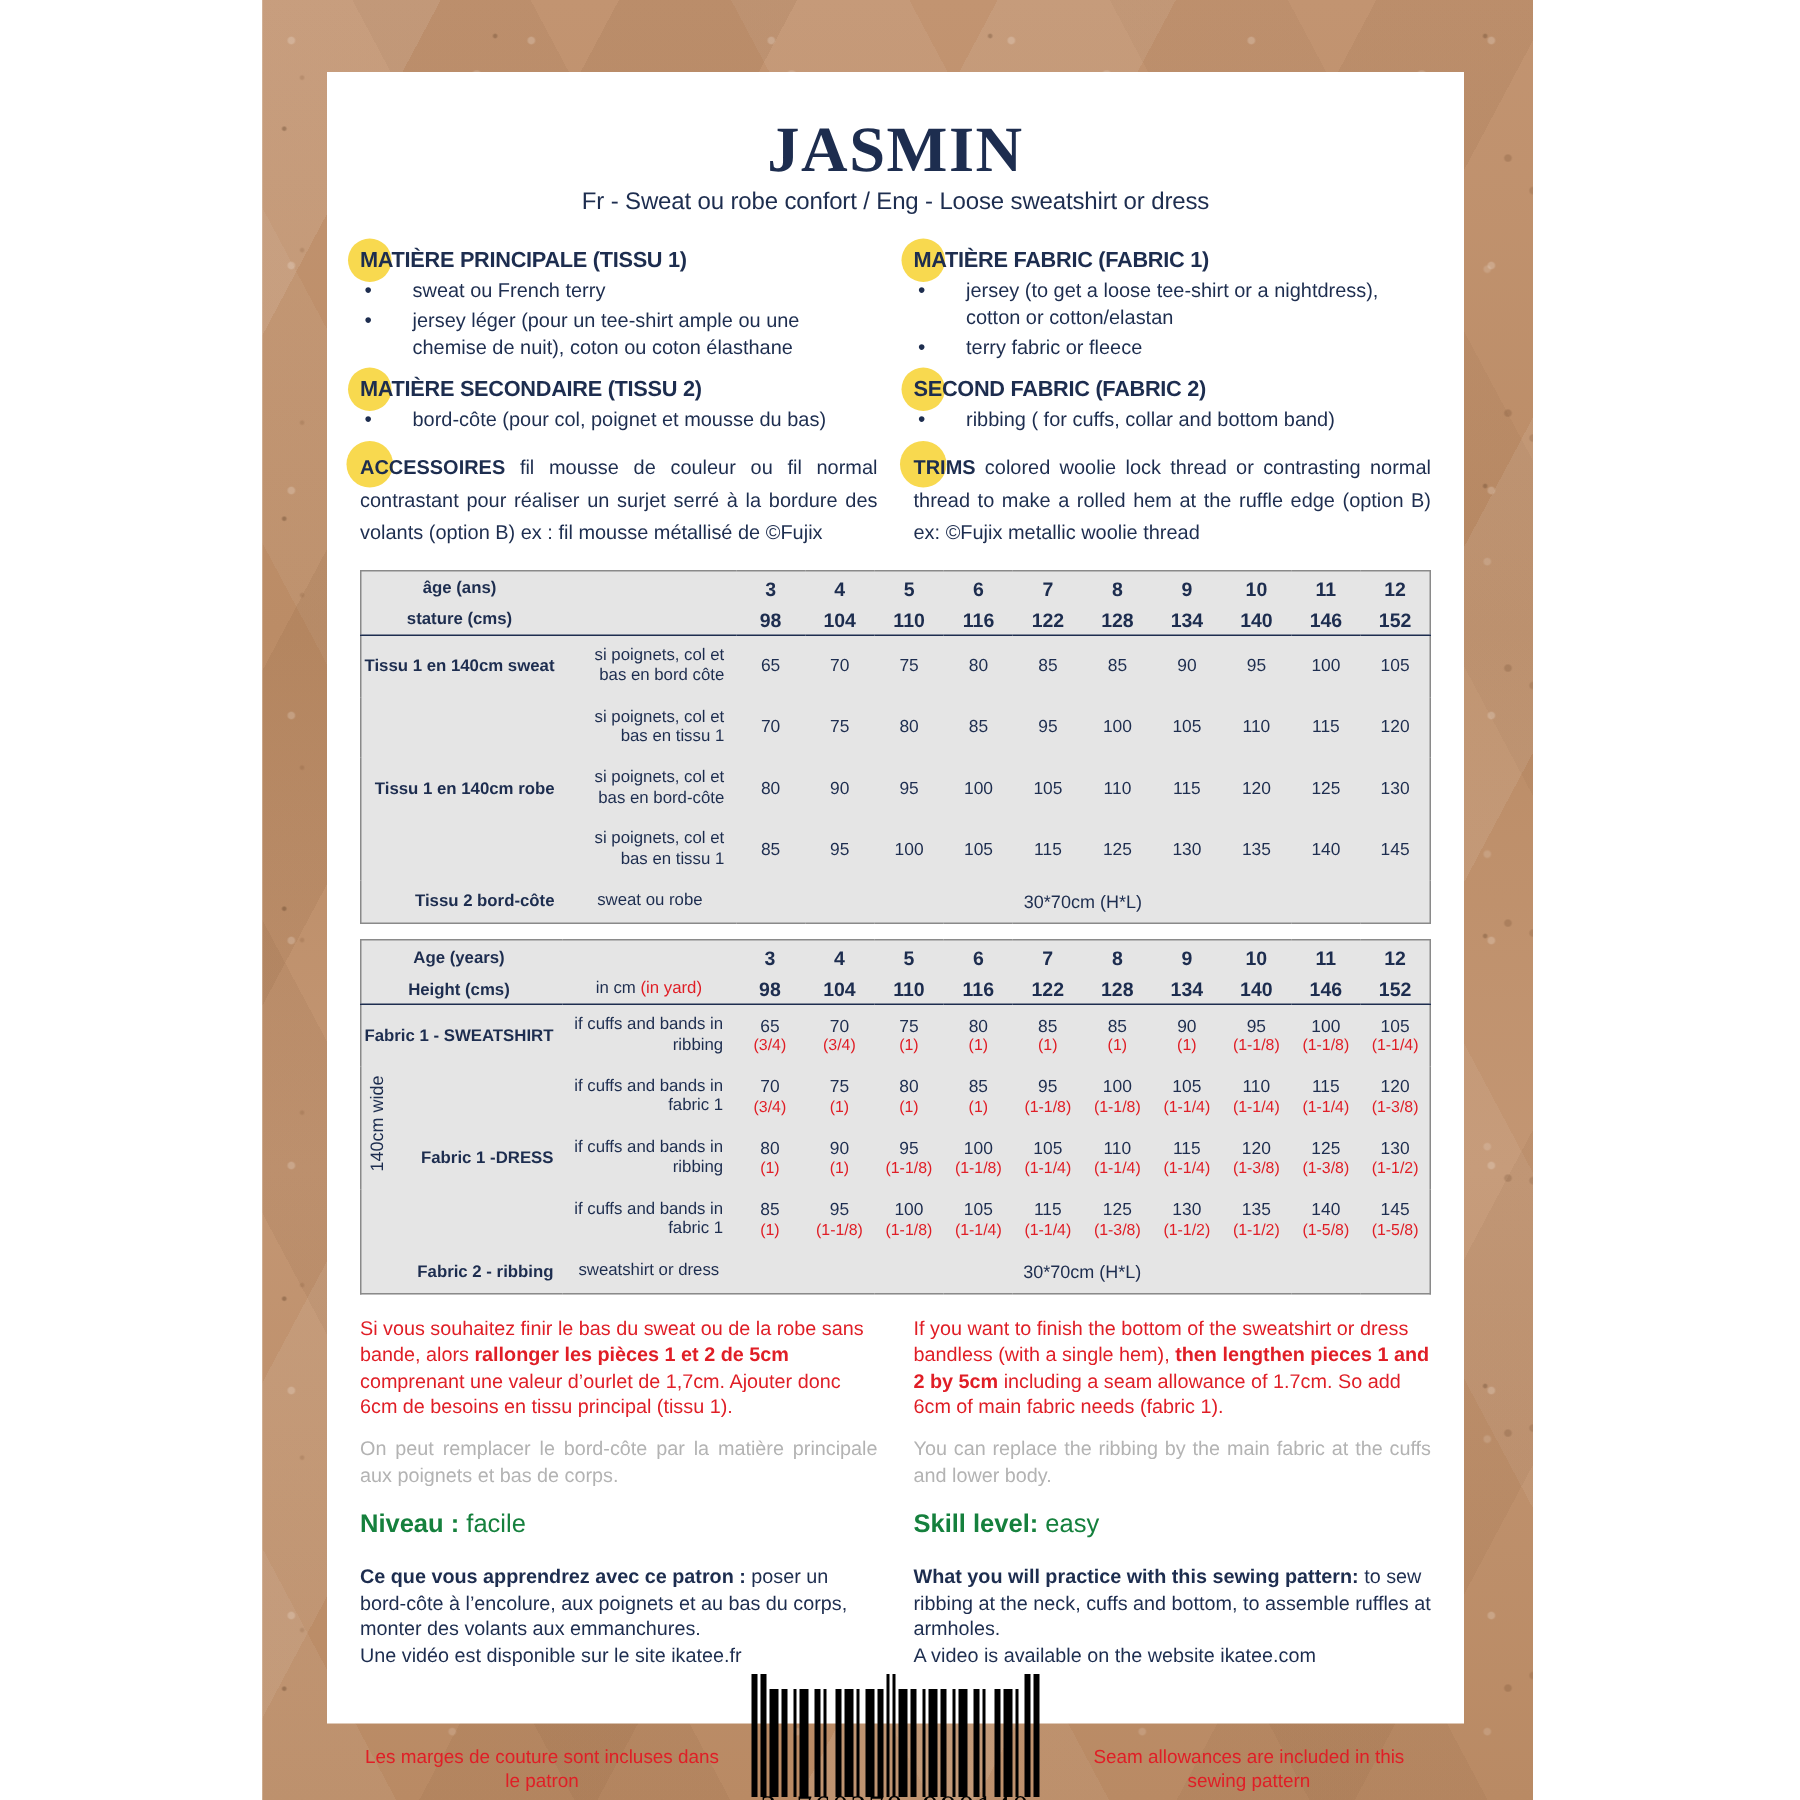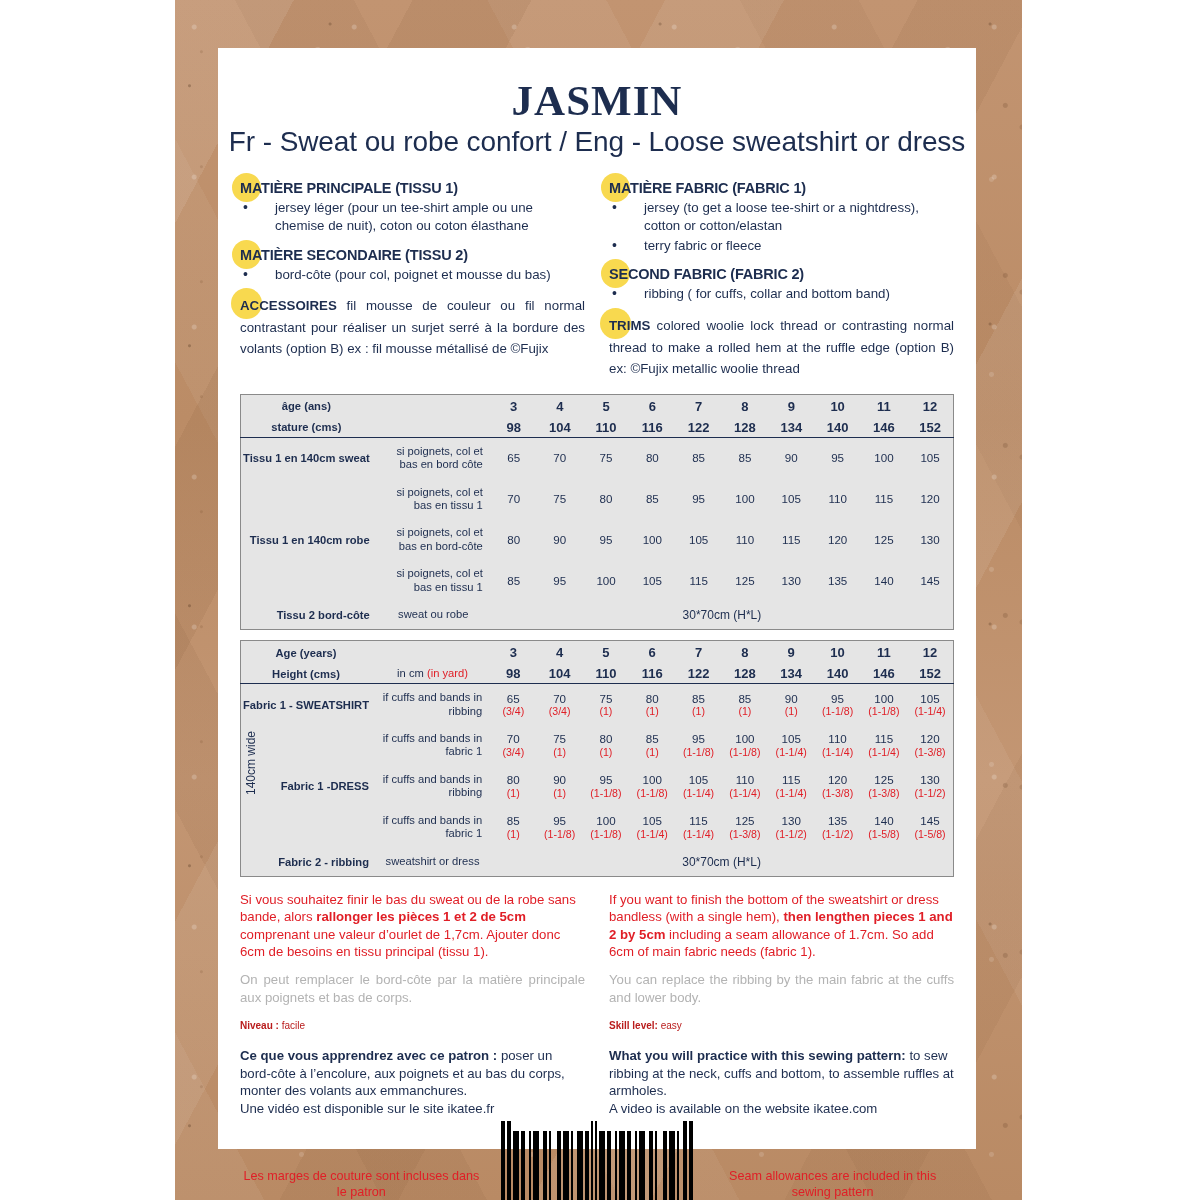--- a/index.html
+++ b/index.html
@@ -55,21 +55,21 @@
     font-family: "Liberation Serif", serif;
     font-weight: bold;
     font-size: 43px;
     letter-spacing: 1px;
     color: #1d2d4f;
     line-height: 1.05;
     padding-top: 30px;
   }
   .subtitle {
     text-align: center;
-    font-size: 28px;
+    font-size: 16px;
     color: #1d2d4f;
     letter-spacing: -.1px;
     padding-top: 3px;
     padding-bottom: 10px;
   }
 
   
   .cols { display: flex; padding: 0 22px 0 22px; gap: 24px; }
   .col { width: 50%; }
 
@@ -153,21 +153,21 @@
     font-size: 12px; color: #1d2d4f;
     white-space: nowrap;
   }
 
   
   .notes { display: flex; padding: 14px 22px 0 22px; gap: 24px; }
   .ncol { width: 50%; }
   .red { color: #e01e26; font-size: 13.2px; line-height: 1.32; }
   .red b { font-weight: bold; }
   .grey { color: #b3b3b3; font-size: 13.2px; line-height: 1.32; text-align: justify; margin-top: 11px; }
-  .lvl { color: #b91c1c; font-size: 10px; margin-top: 14px; }
+  .lvl { color: #15803d; font-size: 17px; margin-top: 14px; }
   .lvl b { font-weight: bold; }
   .learn { color: #1d2d4f; font-size: 13.2px; line-height: 1.33; margin-top: 16px; }
   .learn b { font-weight: bold; }
 
   
   .footer { display: flex; align-items: flex-end; padding: 14px 22px 0 22px; }
   .fnote { width: 34%; color: #e01e26; font-size: 12.6px; line-height: 1.3; text-align: center; padding-bottom: 22px; }
   .bcbox { width: 32%; display: flex; flex-direction: column; align-items: center; }
   .bars { display: flex; align-items: flex-end; height: 72px; }
   .bars i { display: block; background: #000; height: 100%; }
@@ -193,20 +193,21 @@
     <div class="subtitle">Fr - Sweat ou robe confort / Eng - Loose sweatshirt or dress</div>
 
     <div class="cols">
 
       <div class="col">
         <div class="sec-head">
           <span class="dot"></span>
           <span>MATIÈRE PRINCIPALE (TISSU 1)</span>
         </div>
         <ul class="blist">
+          <li>sweat ou French terry</li>
           <li>jersey léger (pour un tee-shirt ample ou une chemise de nuit), coton ou coton élasthane</li>
         </ul>
 
         <div class="sec-head">
           <span class="dot"></span>
           <span>MATIÈRE SECONDAIRE (TISSU 2)</span>
         </div>
         <ul class="blist">
           <li>bord-côte (pour col, poignet et mousse du bas)</li>
         </ul>

